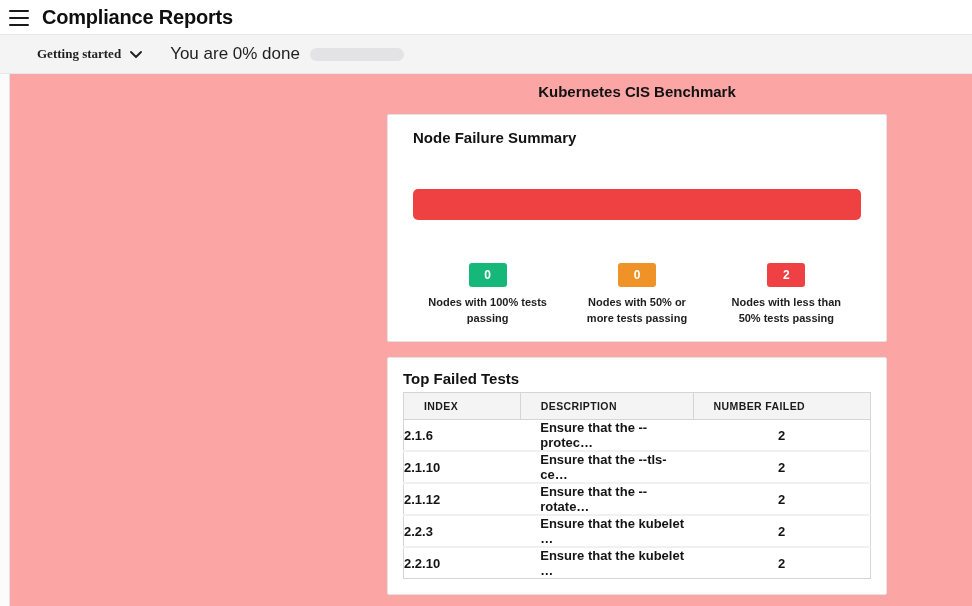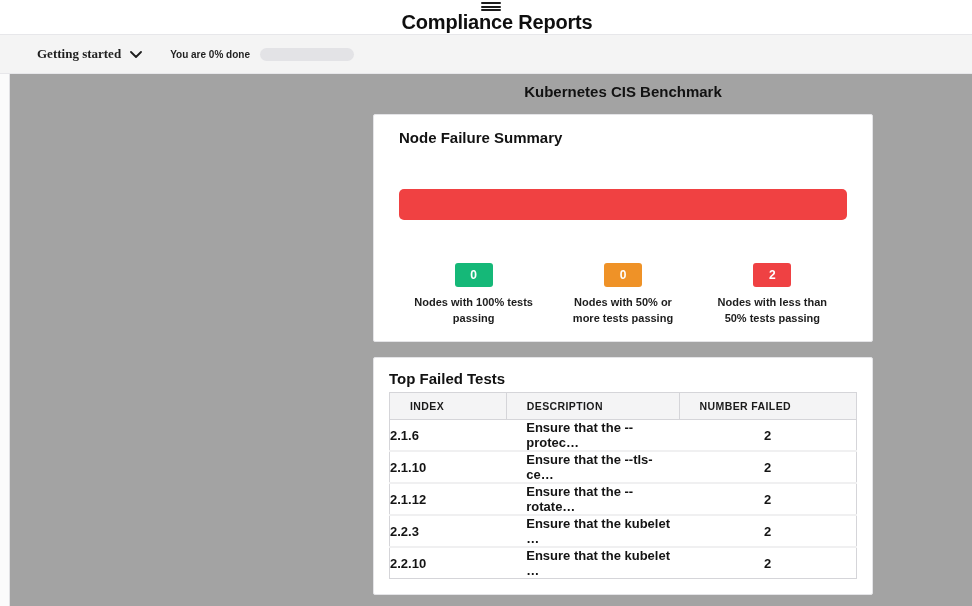--- a/index.html
+++ b/index.html
@@ -11,21 +11,20 @@
     overflow: hidden;
   }
 
   
   .topbar {
     height: 34px;
     background: #ffffff;
     display: flex;
     align-items: center;
     padding-left: 9px;
-    flex-direction: column;
   }
   .hamburger {
     width: 20px; height: 16px;
     display: flex; flex-direction: column; justify-content: space-between;
     cursor: pointer;
     margin-top: 2px;
   }
   .hamburger span { display: block; height: 2px; background: #1a1a1a; border-radius: 1px; }
   .page-title {
     font-size: 20px;
@@ -46,37 +45,38 @@
     padding-left: 37px;
   }
   .gs-button {
     display: flex; align-items: center; gap: 9px;
     background: none; border: none; cursor: pointer;
     font-family: Liberation Serif, serif;
     font-size: 13px; font-weight: 700; color: #1f1f1f; text-align: center;
   }
   .gs-progress-text {
     margin-left: 28px;
-    font-size: 10px; font-weight: 700; color: #1f1f1f;
+    font-size: 17px; font-weight: 400; color: #1f1f1f;
   }
   .gs-progress-track {
     margin-left: 10px;
     width: 94px; height: 13px;
     background: #e3e3e6;
     border-radius: 7px;
     overflow: hidden;
   }
   .gs-progress-fill { height: 100%; background: #b9b9c0; }
 
   
   .content {
     position: relative;
     height: 532px;
-    background: #a3a3a3;
+    background: #fca5a5;
     overflow: hidden;
+    padding-left: 14px;
   }
   .left-rail {
     position: absolute; left: 0; top: 0; bottom: 0;
     width: 10px;
     background: #fbfbfb;
     border-right: 1px solid #e1e1e4;
   }
   .column {
     width: 500px;
     margin-left: 373px;

